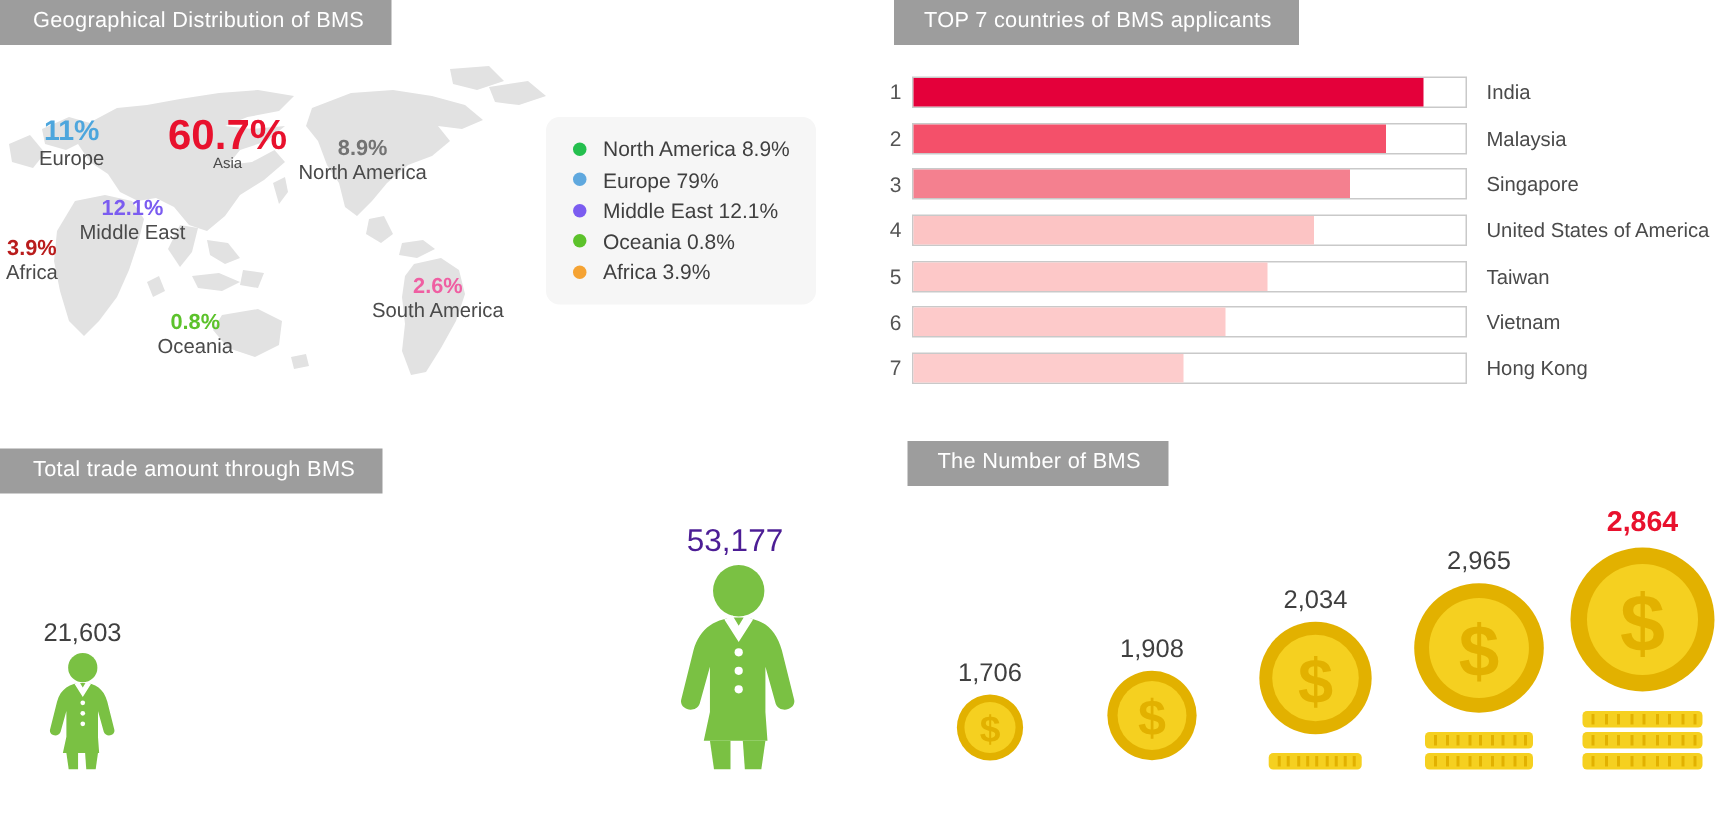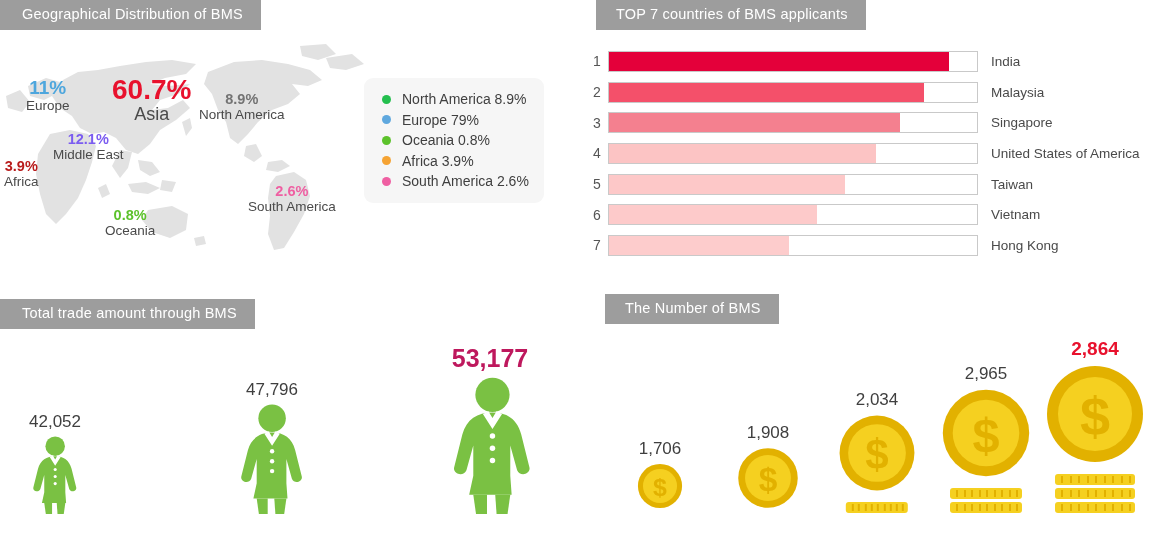--- a/index.html
+++ b/index.html
@@ -20,21 +20,21 @@
   #panel-map{left:0;top:0;width:580px;height:280px;}
   #panel-map .panel-header{position:absolute;left:0;top:0;padding-left:22px;}
   .map-wrap{position:absolute;left:0;top:34px;width:370px;height:230px;}
   .map-svg{position:absolute;left:0;top:0;}
   .map-label{position:absolute;text-align:center;line-height:1.05;white-space:nowrap;}
   .map-label .pct{display:block;font-weight:bold;}
   .map-label .reg{display:block;color:#4a4a4a;font-size:13.5px;margin-top:1px;}
 
   #lbl-asia{left:112px;top:41px;}
   #lbl-asia .pct{font-size:28px;color:#e8112d;}
-  #lbl-asia .reg{font-size:18px;}
+  #lbl-asia .reg{font-size:10px;}
   #lbl-europe{left:26px;top:44px;}
   #lbl-europe .pct{font-size:19px;color:#4da6dd;}
   #lbl-me{left:53px;top:98px;}
   #lbl-me .pct{font-size:14.5px;color:#7b5cf0;}
   #lbl-africa{left:4px;top:125px;}
   #lbl-africa .pct{font-size:14.5px;color:#f5a333;}
   #lbl-oceania{left:105px;top:174px;}
   #lbl-oceania .pct{font-size:14.5px;color:#5cc22b;}
   #lbl-na{left:199px;top:58px;}
   #lbl-na .pct{font-size:14.5px;color:#24bf4e;}
@@ -64,21 +64,21 @@
 
   
   #panel-trade{left:0;top:290px;width:580px;height:275px;}
   #panel-trade .panel-header{position:absolute;left:0;top:9px;padding-left:22px;}
   .pict-area{position:absolute;left:0;top:48px;width:560px;height:180px;}
   .pict-col{position:absolute;bottom:0;text-align:center;}
   .pict-val{
     position:absolute;left:50%;transform:translateX(-50%);
     white-space:nowrap;font-size:17px;color:#3f3f3f;
   }
-  .pict-val.hi{color:#be185d;font-weight:bold;font-size:25px;}
+  .pict-val.hi{color:#4c1d95;font-weight:normal;font-size:21px;}
 
   
   #panel-count{left:595px;top:285px;width:555px;height:275px;}
   #panel-count .panel-header{position:absolute;left:10px;top:9px;padding-left:20px;}
   .coin-area{position:absolute;left:0;top:48px;width:555px;height:180px;}
   .coin-col{position:absolute;bottom:0;}
   .coin-val{
     position:absolute;left:50%;transform:translateX(-50%);
     white-space:nowrap;font-size:17px;color:#3f3f3f;
   }
@@ -173,30 +173,30 @@
   <div class="legend-box" id="legend-box">
       <div class="legend-row">
         <span class="legend-dot" style="background: rgb(36, 191, 78);"></span>
         <span class="legend-text">North America 8.9%</span>
       </div>
       <div class="legend-row">
         <span class="legend-dot" style="background: rgb(95, 168, 222);"></span>
         <span class="legend-text">Europe 79%</span>
       </div>
       <div class="legend-row">
+        <span class="legend-dot" style="background: rgb(123, 92, 240);"></span>
+        <span class="legend-text">Middle East 12.1%</span>
+      </div>
+      <div class="legend-row">
         <span class="legend-dot" style="background: rgb(92, 194, 43);"></span>
         <span class="legend-text">Oceania 0.8%</span>
       </div>
       <div class="legend-row">
         <span class="legend-dot" style="background: rgb(245, 163, 51);"></span>
         <span class="legend-text">Africa 3.9%</span>
-      </div>
-      <div class="legend-row">
-        <span class="legend-dot" style="background: rgb(239, 95, 162);"></span>
-        <span class="legend-text">South America 2.6%</span>
       </div>
     </div>
 </div>
 
 <div class="panel" id="panel-top7">
   <div class="panel-header">TOP 7 countries of BMS applicants</div>
   <div class="bar-list" id="bar-list">
       <div class="bar-row">
         <div class="bar-rank">1</div>
         <div class="bar-track">
@@ -246,37 +246,22 @@
         </div>
         <div class="bar-country">Hong Kong</div>
       </div>
     </div>
 </div>
 
 <div class="panel" id="panel-trade">
   <div class="panel-header">Total trade amount through BMS</div>
   <div class="pict-area" id="pict-area">
       <div class="pict-col" style="left: 15px; width: 80px;">
-        <div class="pict-val" style="bottom: 86px;">42,052</div>
+        <div class="pict-val" style="bottom: 86px;">21,603</div>
         <div><svg width="48.36" height="78" viewBox="0 0 62 100">
-            <g fill="#7ac143">
-              <circle cx="31" cy="13" r="12.5"></circle>
-              <path d="M31 26 C20 26 12 31 9 42 L3 66 C2 71 10 73 12 68 L17 50 L17 72 L14 86 L45 86 L44 72 L44 50 L49 68 C51 73 59 71 58 66 L52 42 C49 31 42 26 31 26 Z"></path>
-              <path d="M17 86 L27 86 L27 100 L19 100 Z"></path>
-              <path d="M33 86 L44 86 L42 100 L34 100 Z"></path>
-            </g>
-            <path d="M24 27 L31 38 L38 27 L34 25 L31 30 L28 25 Z" fill="#ffffff"></path>
-            <circle cx="31" cy="43" r="2" fill="#ffffff"></circle>
-            <circle cx="31" cy="52" r="2" fill="#ffffff"></circle>
-            <circle cx="31" cy="61" r="2" fill="#ffffff"></circle>
-          </svg></div>
-      </div>
-      <div class="pict-col" style="left: 232px; width: 80px;">
-        <div class="pict-val" style="bottom: 118px;">47,796</div>
-        <div><svg width="68.2" height="110" viewBox="0 0 62 100">
             <g fill="#7ac143">
               <circle cx="31" cy="13" r="12.5"></circle>
               <path d="M31 26 C20 26 12 31 9 42 L3 66 C2 71 10 73 12 68 L17 50 L17 72 L14 86 L45 86 L44 72 L44 50 L49 68 C51 73 59 71 58 66 L52 42 C49 31 42 26 31 26 Z"></path>
               <path d="M17 86 L27 86 L27 100 L19 100 Z"></path>
               <path d="M33 86 L44 86 L42 100 L34 100 Z"></path>
             </g>
             <path d="M24 27 L31 38 L38 27 L34 25 L31 30 L28 25 Z" fill="#ffffff"></path>
             <circle cx="31" cy="43" r="2" fill="#ffffff"></circle>
             <circle cx="31" cy="52" r="2" fill="#ffffff"></circle>
             <circle cx="31" cy="61" r="2" fill="#ffffff"></circle>

